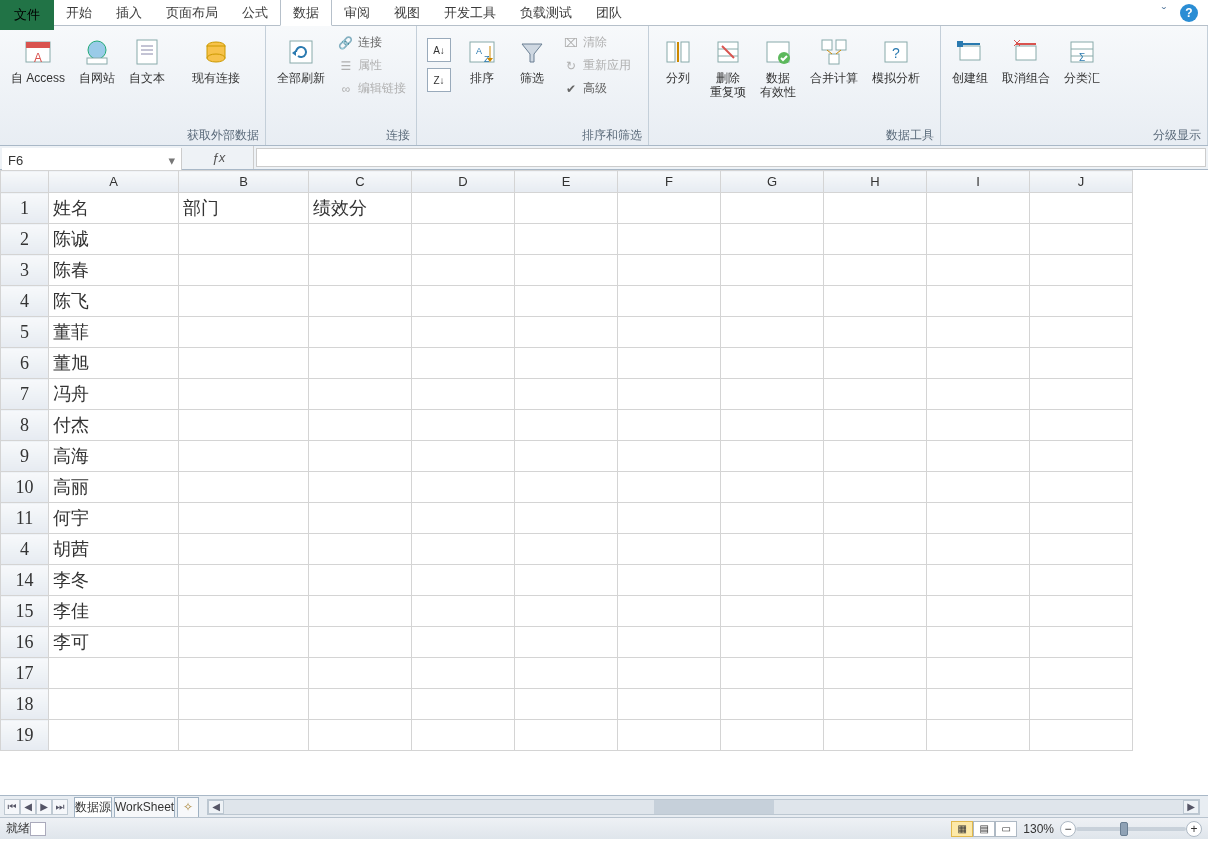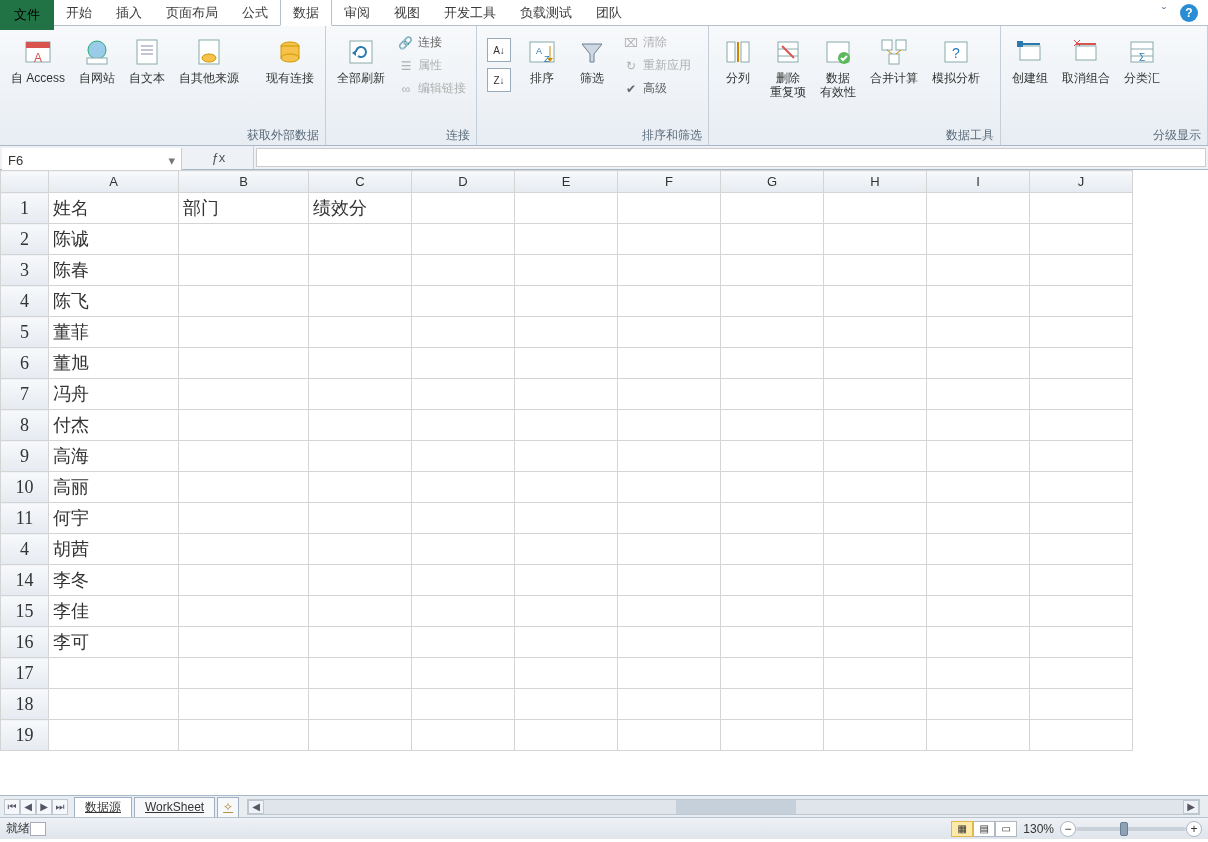--- a/index.html
+++ b/index.html
@@ -30,38 +30,38 @@
 .sortpair { display:flex; flex-direction:column; gap:6px; padding:8px 4px 0 4px;}
 .sortbtn { width:24px; height:24px; border:1px solid #9ab; background:#fff; display:flex; align-items:center; justify-content:center; font-size:10px; cursor:pointer;}
 
 
 svg { display:block; }
 
 
 .fbar { display:flex; align-items:stretch; height:24px; border-bottom:1px solid #a9b8c7; background:#eef2f6;}
 .namebox { width:180px; display:flex; align-items:center; border-right:1px solid #ccc; background:#fff; margin:2px; padding:12px 6px; justify-content:space-between;}
 .namebox .dd { color:#777; cursor:pointer;}
-.fx { width:70px; display:flex; align-items:center; justify-content:center; color:#555; border-right:1px solid #ccc;}
+.fx { width:70px; display:flex; align-items:center; justify-content:center; font-style:italic; color:#555; border-right:1px solid #ccc;}
 .formula-input { flex:1; background:#fff; margin:2px; border:1px solid #ccc; }
 
 
 .gridwrap { position:relative; height:625px; overflow:hidden; background:#fff;}
 table.grid { border-collapse:collapse; table-layout:fixed;}
 table.grid th, table.grid td { border:1px solid #d4d4d4; font-weight:normal;}
 table.grid thead th { background:linear-gradient(#f7f9fb,#e6ebf1); height:22px; font-size:13px; color:#333; text-align:center;}
 .corner { width:48px; background:linear-gradient(#f3f6f9,#e3e9ef);}
 .rowhdr { width:48px; background:linear-gradient(#f7f9fb,#e6ebf1); text-align:center; font-size:14px; color:#333;}
 table.grid tbody td { height:31px; padding:0 4px; font-size:18px; font-family:"SimSun","宋体",serif; vertical-align:middle;}
 .colA{width:130px;} .colB{width:130px;} .colO{width:103px;}
 
 
 .sheettabs { height:22px; background:#e8edf2; border-top:1px solid #a9b8c7; display:flex; align-items:center; font-size:12px;}
 .navset { display:flex; gap:0; padding:0 4px;}
 .navset span { width:16px; height:16px; display:inline-flex; align-items:center; justify-content:center; border:1px solid #bfc9d2; background:#f5f7fa; color:#556; cursor:pointer; font-size:10px;}
-.stab { padding:2px 10px; border:1px solid #9fb1c2; border-bottom:none; margin-left:2px; background:#f7f8fa; cursor:pointer; height:20px; display:flex; align-items:center;text-decoration:underline;}
+.stab { padding:2px 0; border:1px solid #9fb1c2; border-bottom:none; margin-left:2px; background:#f7f8fa; cursor:pointer; height:20px; display:flex; align-items:center;}
 .stab.active { background:#fff; }
 .stab.add { width:22px; justify-content:center; color:#b1904a;}
 .hscroll { flex:1; margin:0 8px; height:16px; background:#dfe5eb; position:relative; border:1px solid #bcc7d1;}
 .hscroll .thumb { position:absolute; left:45%; top:0; bottom:0; width:120px; background:#c6d0da;}
 .hscroll .ar { position:absolute; top:0; bottom:0; width:16px; background:#eef2f6; display:flex; align-items:center; justify-content:center; font-size:10px; color:#556; border:1px solid #bcc7d1;}
 .hscroll .ar.l { left:0; } .hscroll .ar.r { right:0; }
 
 
 .status { height:22px; background:linear-gradient(#eef1f5,#dfe5eb); border-top:1px solid #b8c3ce; display:flex; align-items:center; font-size:12px; padding:0 6px; }
 .status .spacer2 { flex:1; }
@@ -120,29 +120,20 @@
         <span class="ic">
             <svg width="32" height="32">
               <rect x="6" y="4" width="20" height="24" fill="#fff" stroke="#8aa"></rect>
               <line x1="10" y1="10" x2="22" y2="10" stroke="#88a"></line>
               <line x1="10" y1="14" x2="22" y2="14" stroke="#88a"></line>
               <line x1="10" y1="18" x2="22" y2="18" stroke="#88a"></line>
             </svg>
           </span>
         <span class="lbl">自文本</span>
       </div>
-      <div class="vbtn">
-        <span class="ic">
-            <svg width="32" height="32">
-              <rect x="6" y="4" width="20" height="24" fill="#fff" stroke="#8aa"></rect>
-              <ellipse cx="16" cy="22" rx="7" ry="4" fill="#f7c24b" stroke="#c90"></ellipse>
-            </svg>
-          </span>
-        <span class="lbl">自其他来源</span>
-      </div>
       <div style="width:1px;background:#c4cfd9;margin:4px 4px;"></div>
       <div class="vbtn">
         <span class="ic">
             <svg width="32" height="32">
               <ellipse cx="16" cy="10" rx="9" ry="4" fill="#f7c24b" stroke="#c90"></ellipse>
               <rect x="7" y="10" width="18" height="12" fill="#f7c24b" stroke="#c90"></rect>
               <ellipse cx="16" cy="22" rx="9" ry="4" fill="#f7c24b" stroke="#c90"></ellipse>
             </svg>
           </span>
         <span class="lbl">现有连接</span>

